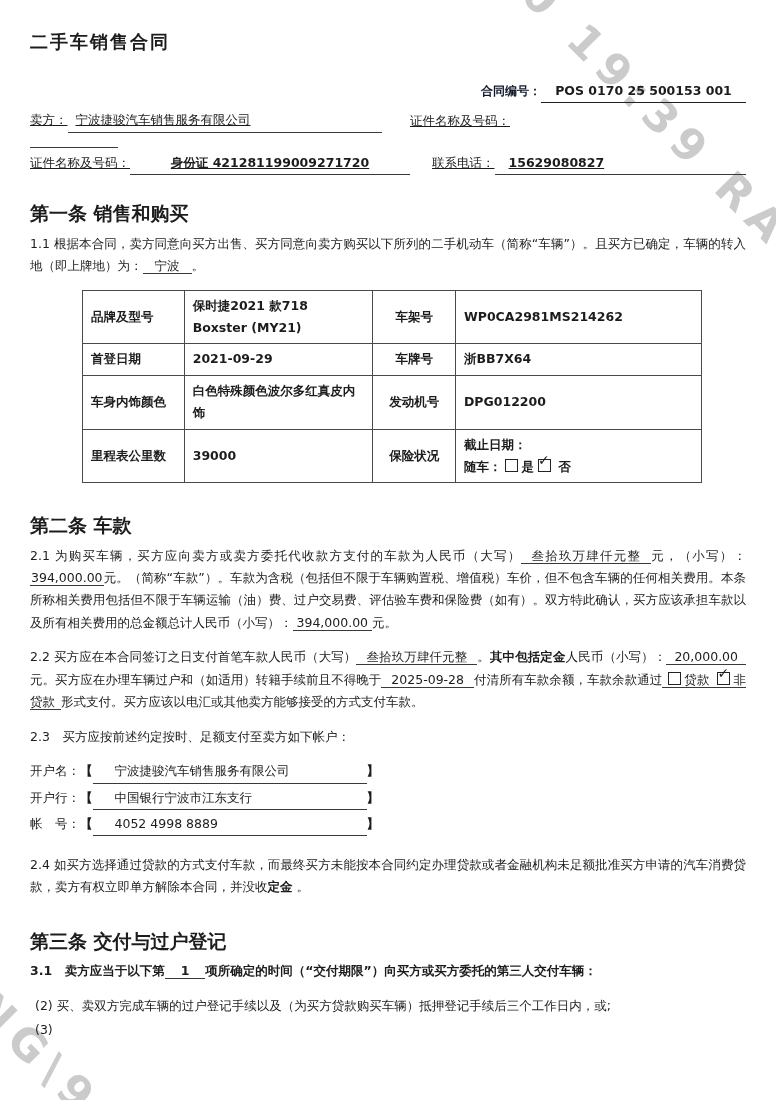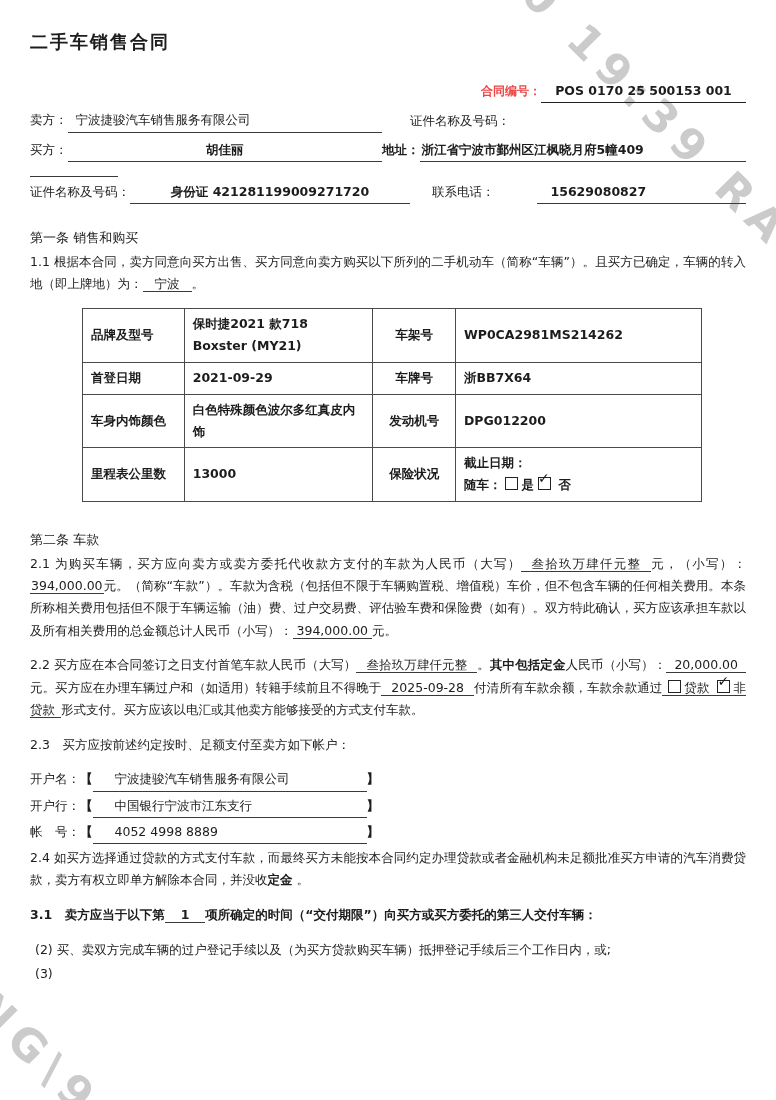--- a/index.html
+++ b/index.html
@@ -13,34 +13,34 @@
   }
   .wm{
     position:absolute;z-index:0;
     color:#cbcbcb;font-weight:bold;white-space:nowrap;
     font-size:44px;letter-spacing:9px;
     transform-origin:0 0;transform:rotate(45deg);
     user-select:none;
   }
   .content{position:relative;z-index:1;padding:26px 30px 0 30px;font-size:12.5px;line-height:1.78;}
   .title{text-align:left;font-size:18px;font-weight:bold;letter-spacing:2px;margin:0 0 6px 0;}
-  .row{display:flex;align-items:flex-end;margin-top:6px;}
+  .row{display:flex;align-items:flex-end;margin-top:6px;text-decoration:underline;}
   .row .left{flex:0 0 352px;display:flex;align-items:baseline;}
   .row .right{flex:1;display:flex;align-items:baseline;}
   .grow{flex:1;}
   .field{border-bottom:1px solid #3a3a3a;text-align:center;padding:0 3px;min-height:16px;}
   .b{font-weight:bold;}
   .u{border-bottom:1px solid #3a3a3a;padding:0 6px;}
   .contract-row{display:flex;justify-content:flex-end;align-items:baseline;margin-top:2px;}
-  .cno-label{color:#ef4444;font-size:12px;}
+  .cno-label{color:#0f172a;font-size:12px;}
   .cno-field{border-bottom:1.5px solid #222;min-width:205px;text-align:center;font-weight:bold;margin-top:16px;}
   .stub{width:88px;border-top:1px solid #3a3a3a;margin-top:14px;}
   .para{text-align:justify;margin-top:4px;}
   .indent{text-indent:2em;}
-  .sec-head{font-weight:normal;font-size:13px;margin-top:22px;}
+  .sec-head{font-weight:bold;font-size:19px;margin-top:22px;}
   table.veh{border-collapse:collapse;margin:6px 0 0 52px;width:620px;}
   table.veh td{border:1px solid #4a4a4a;font-size:12.5px;font-weight:bold;padding:4px 8px;vertical-align:middle;}
   td.lab{width:96px;padding:4px 4px;}
   td.v1{width:190px;}
   td.lab2{width:74px;text-align:center;padding:4px 4px;}
   td.v2{width:240px;}
   .pre{white-space:pre-line;}
   .r1{height:52px}.r2{height:32px}.r3{height:52px}.r4{height:52px}
   .cb{display:inline-block;width:11px;height:11px;border:1.5px solid #222;vertical-align:-1px;margin:0 3px 0 4px;position:relative;background:#fff;}
   .cb .tick{position:absolute;left:-1px;top:-7px;font-size:14px;font-weight:bold;line-height:1;}
@@ -70,39 +70,29 @@
     <div class="row">
       <div class="left">
         <span>卖方：</span>
         <span class="field grow" style="text-align:left;padding-left:8px;">宁波捷骏汽车销售服务有限公司</span>
       </div>
       <div class="right" style="padding-left:28px;">
         <span>证件名称及号码：</span>
       </div>
     </div>
 
-    <div class="row">
-      <div class="left">
-        <span>买方：</span>
-        <span class="field grow b">胡佳丽</span>
-      </div>
-      <div class="right">
-        <span class="b">地址：</span>
-        <span class="field grow b" style="text-align:left;padding-left:2px;">浙江省宁波市鄞州区江枫晓月府5幢409</span>
-      </div>
-    </div>
 
     <div class="stub"></div>
 
     <div class="row" style="margin-top:4px;">
       <div class="left" style="flex:0 0 380px;">
         <span>证件名称及号码：</span>
         <span class="field grow b">身份证 421281199009271720</span>
       </div>
-      <div class="right" style="padding-left:22px;gap:42px;">
+      <div class="right" style="padding-left:22px;">
         <span>联系电话：</span>
         <span class="field grow b" style="text-align:left;padding-left:14px;">15629080827</span>
       </div>
     </div>
 
 
     <div class="sec-head">第一条 销售和购买</div>
 
     <p class="para" style="margin-top:2px;"><span>1.1 根据本合同，卖方同意向买方出售、买方同意向卖方购买以下所列的二手机动车（简称“车辆”）。且买方已确定，车辆的转入地（即上牌地）为：</span><span class="u" style="padding:0 12px;">宁波</span><span>。</span></p>
 
@@ -122,21 +112,21 @@
         <td class="v2">浙BB7X64</td>
       </tr>
       <tr class="r3">
         <td class="lab">车身内饰颜色</td>
         <td class="v1">白色特殊颜色波尔多红真皮内饰</td>
         <td class="lab2">发动机号</td>
         <td class="v2">DPG012200</td>
       </tr>
       <tr class="r4">
         <td class="lab">里程表公里数</td>
-        <td class="v1">13000</td>
+        <td class="v1">39000</td>
         <td class="lab2">保险状况</td>
         <td class="v2">
           <div>截止日期：</div>
           <div>
             <span>随车：</span><span class="cb"></span><span>是</span><span class="cb"><span class="tick">✓</span></span> <span>否</span>
           </div>
         </td>
       </tr>
     </tbody>
       </table>
@@ -161,22 +151,23 @@
       <span class="acct-field">中国银行宁波市江东支行</span>
       <span class="br">】</span>
     </div>
     <div class="acct">
       <span>帐　号：</span>
       <span class="br">【</span>
       <span class="acct-field">4052 4998 8889</span>
       <span class="br">】</span>
     </div>
 
-    <p class="para" style="margin-top:3px;"><span>2.4 如买方选择通过贷款的方式支付车款，而最终买方未能按本合同约定办理贷款或者金融机构未足额批准买方申请的汽车消费贷款，卖方有权立即单方解除本合同，并没收</span><span class="b">定金</span><span> 。</span></p>
+    <p class="para" style="margin-top:18px;"><span>2.4 如买方选择通过贷款的方式支付车款，而最终买方未能按本合同约定办理贷款或者金融机构未足额批准买方申请的汽车消费贷款，卖方有权立即单方解除本合同，并没收</span><span class="b">定金</span><span> 。</span></p>
 
+    <div class="sec-head" style="margin-top:26px;">第三条 交付与过户登记</div>
 
     <p class="para" style="margin-top:2px;font-weight:bold;"><span>3.1　卖方应当于以下第</span><span class="u" style="padding:0 16px;">1</span><span>项所确定的时间（“交付期限”）向买方或买方委托的第三人交付车辆：</span></p>
 
     <div class="items s3-items">
       <p>(2) 买、卖双方完成车辆的过户登记手续以及（为买方贷款购买车辆）抵押登记手续后三个工作日内，或;</p>
       <p>(3)</p>
     </div>
 
   </div>
 </div>

